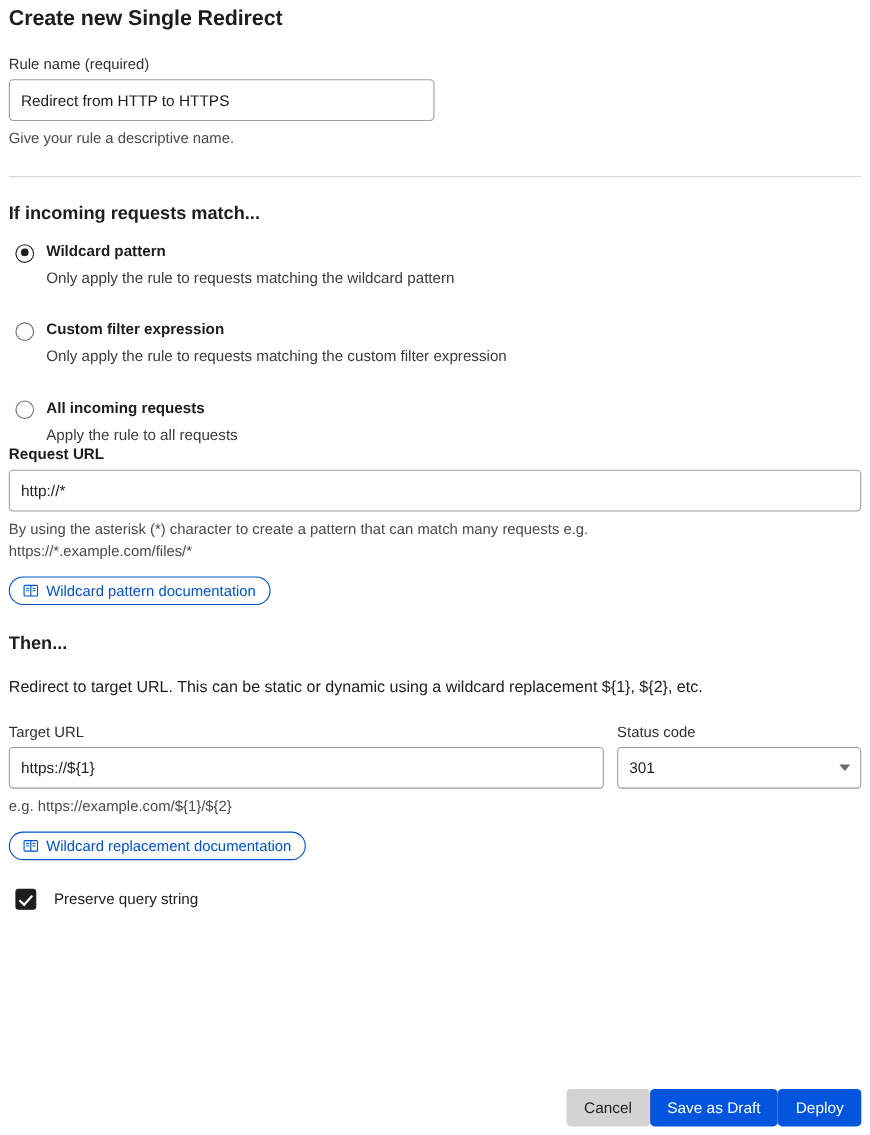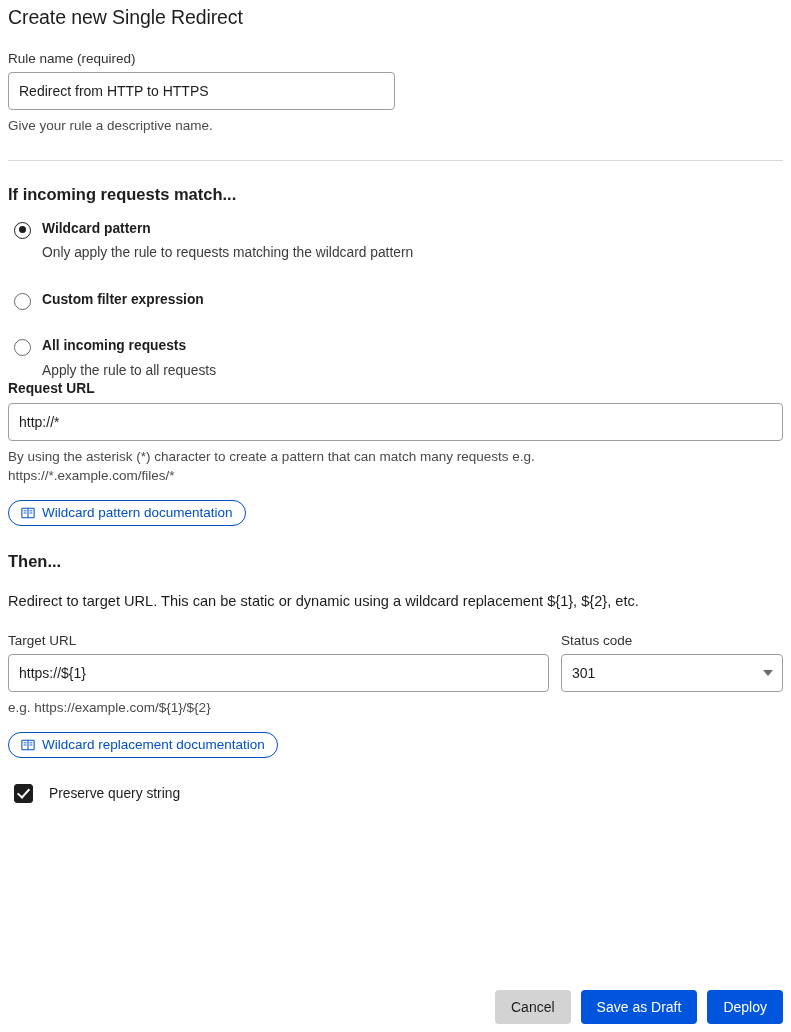--- a/index.html
+++ b/index.html
@@ -12,21 +12,21 @@
     overflow: hidden;
   }
   .page {
     position: relative;
     width: 791px;
     height: 1032px;
     padding: 0 8px;
   }
   .page-title {
     font-size: 19.5px;
-    font-weight: normal;
+    font-weight: bold;
     color: #1d1d1d;
     margin: 0;
     padding-top: 6px;
     letter-spacing: -0.1px;
   }
   .field-label {
     font-size: 13.5px;
     color: #313131;
     margin-top: 22px;
     margin-bottom: 6px;
@@ -190,21 +190,20 @@
     border: solid #fff;
     border-width: 0 2.2px 2.2px 0;
     transform: rotate(42deg);
   }
   .checkbox-label { font-size: 13.8px; color: #1d1d1d; }
   .footer {
     position: absolute;
     right: 8px;
     bottom: 8px;
     display: flex;
-    gap: 10px;
     padding-left: 45px;
   }
   .btn {
     height: 34px;
     border-radius: 4px;
     font-size: 14px;
     font-family: "Liberation Sans", sans-serif;
     border: none;
     cursor: pointer;
     padding: 0 16px;
@@ -231,20 +230,21 @@
 
     <div class="radio-row">
       <span class="radio-mark checked"></span>
       <div class="radio-title">Wildcard pattern</div>
       <div class="radio-desc">Only apply the rule to requests matching the wildcard pattern</div>
     </div>
 
     <div class="radio-row">
       <span class="radio-mark"></span>
       <div class="radio-title">Custom filter expression</div>
+      <div class="radio-desc">Only apply the rule to requests matching the custom filter expression</div>
     </div>
 
     <div class="radio-row">
       <span class="radio-mark"></span>
       <div class="radio-title">All incoming requests</div>
       <div class="radio-desc">Apply the rule to all requests</div>
     </div>
 
   </div>
 

